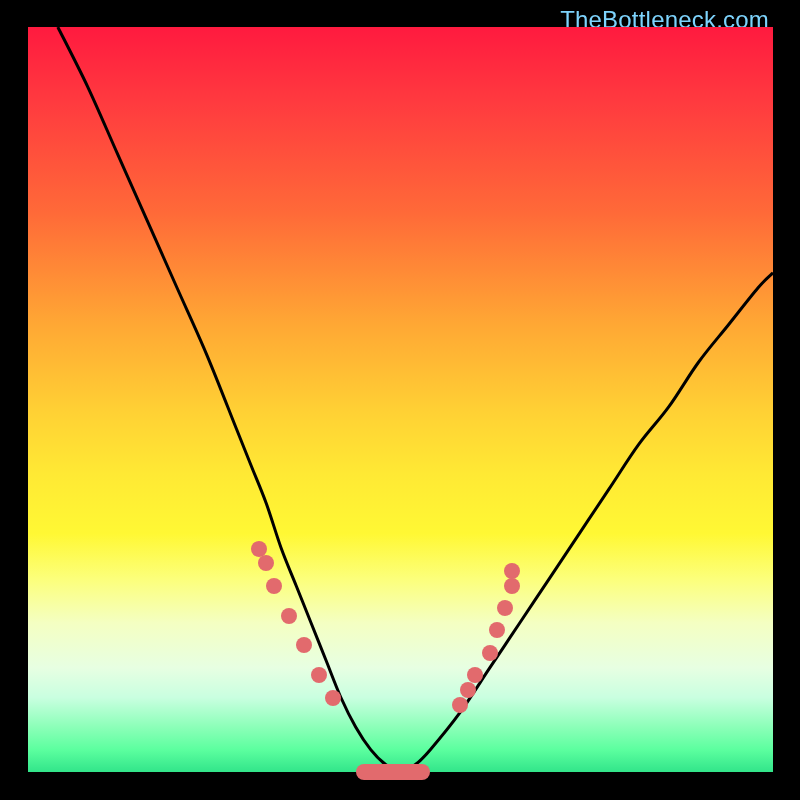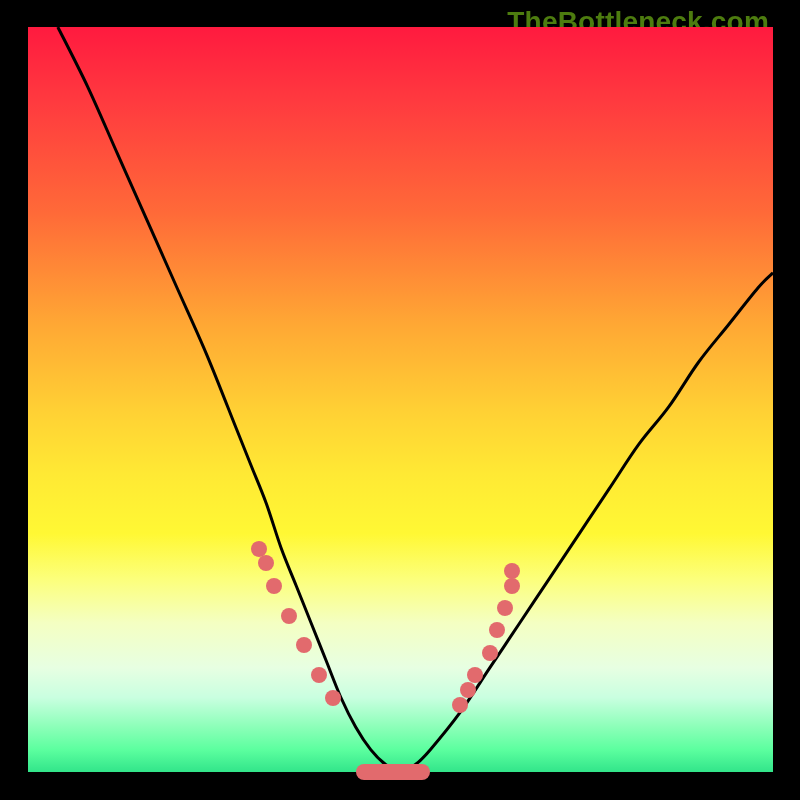--- a/index.html
+++ b/index.html
@@ -36,23 +36,23 @@
       #e7ffe2 86%,
       #c9ffe0 90%,
       #8bffb8 94%,
       #5cff9f 97%,
       #32e58a 100%);
   }
   .attrib {
     position: absolute;
     right: 31px;
     top: 6px;
-    color: #4d7c0f;
-    font-size: 28px;
-    font-weight: 700;
+    color: #7dd3fc;
+    font-size: 24px;
+    font-weight: 400;
     letter-spacing: 0.2px;
   }
   svg.curve {
     position: absolute;
     left: 0; top: 0;
     width: 745px; height: 745px;
   }
   .dot {
     position: absolute;
     width: 16px;

